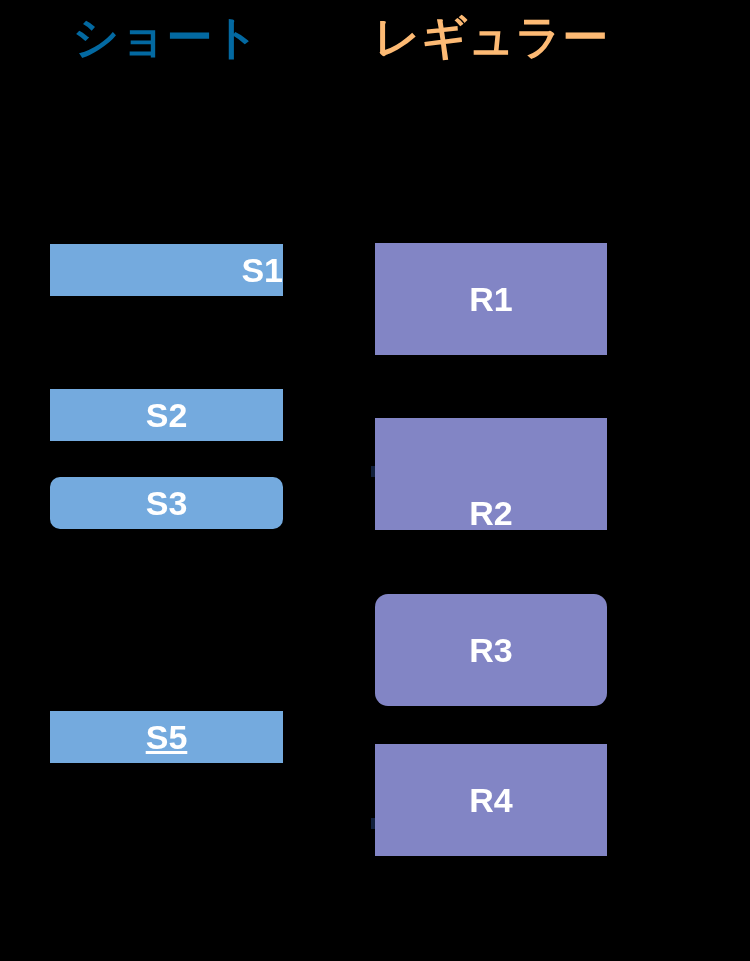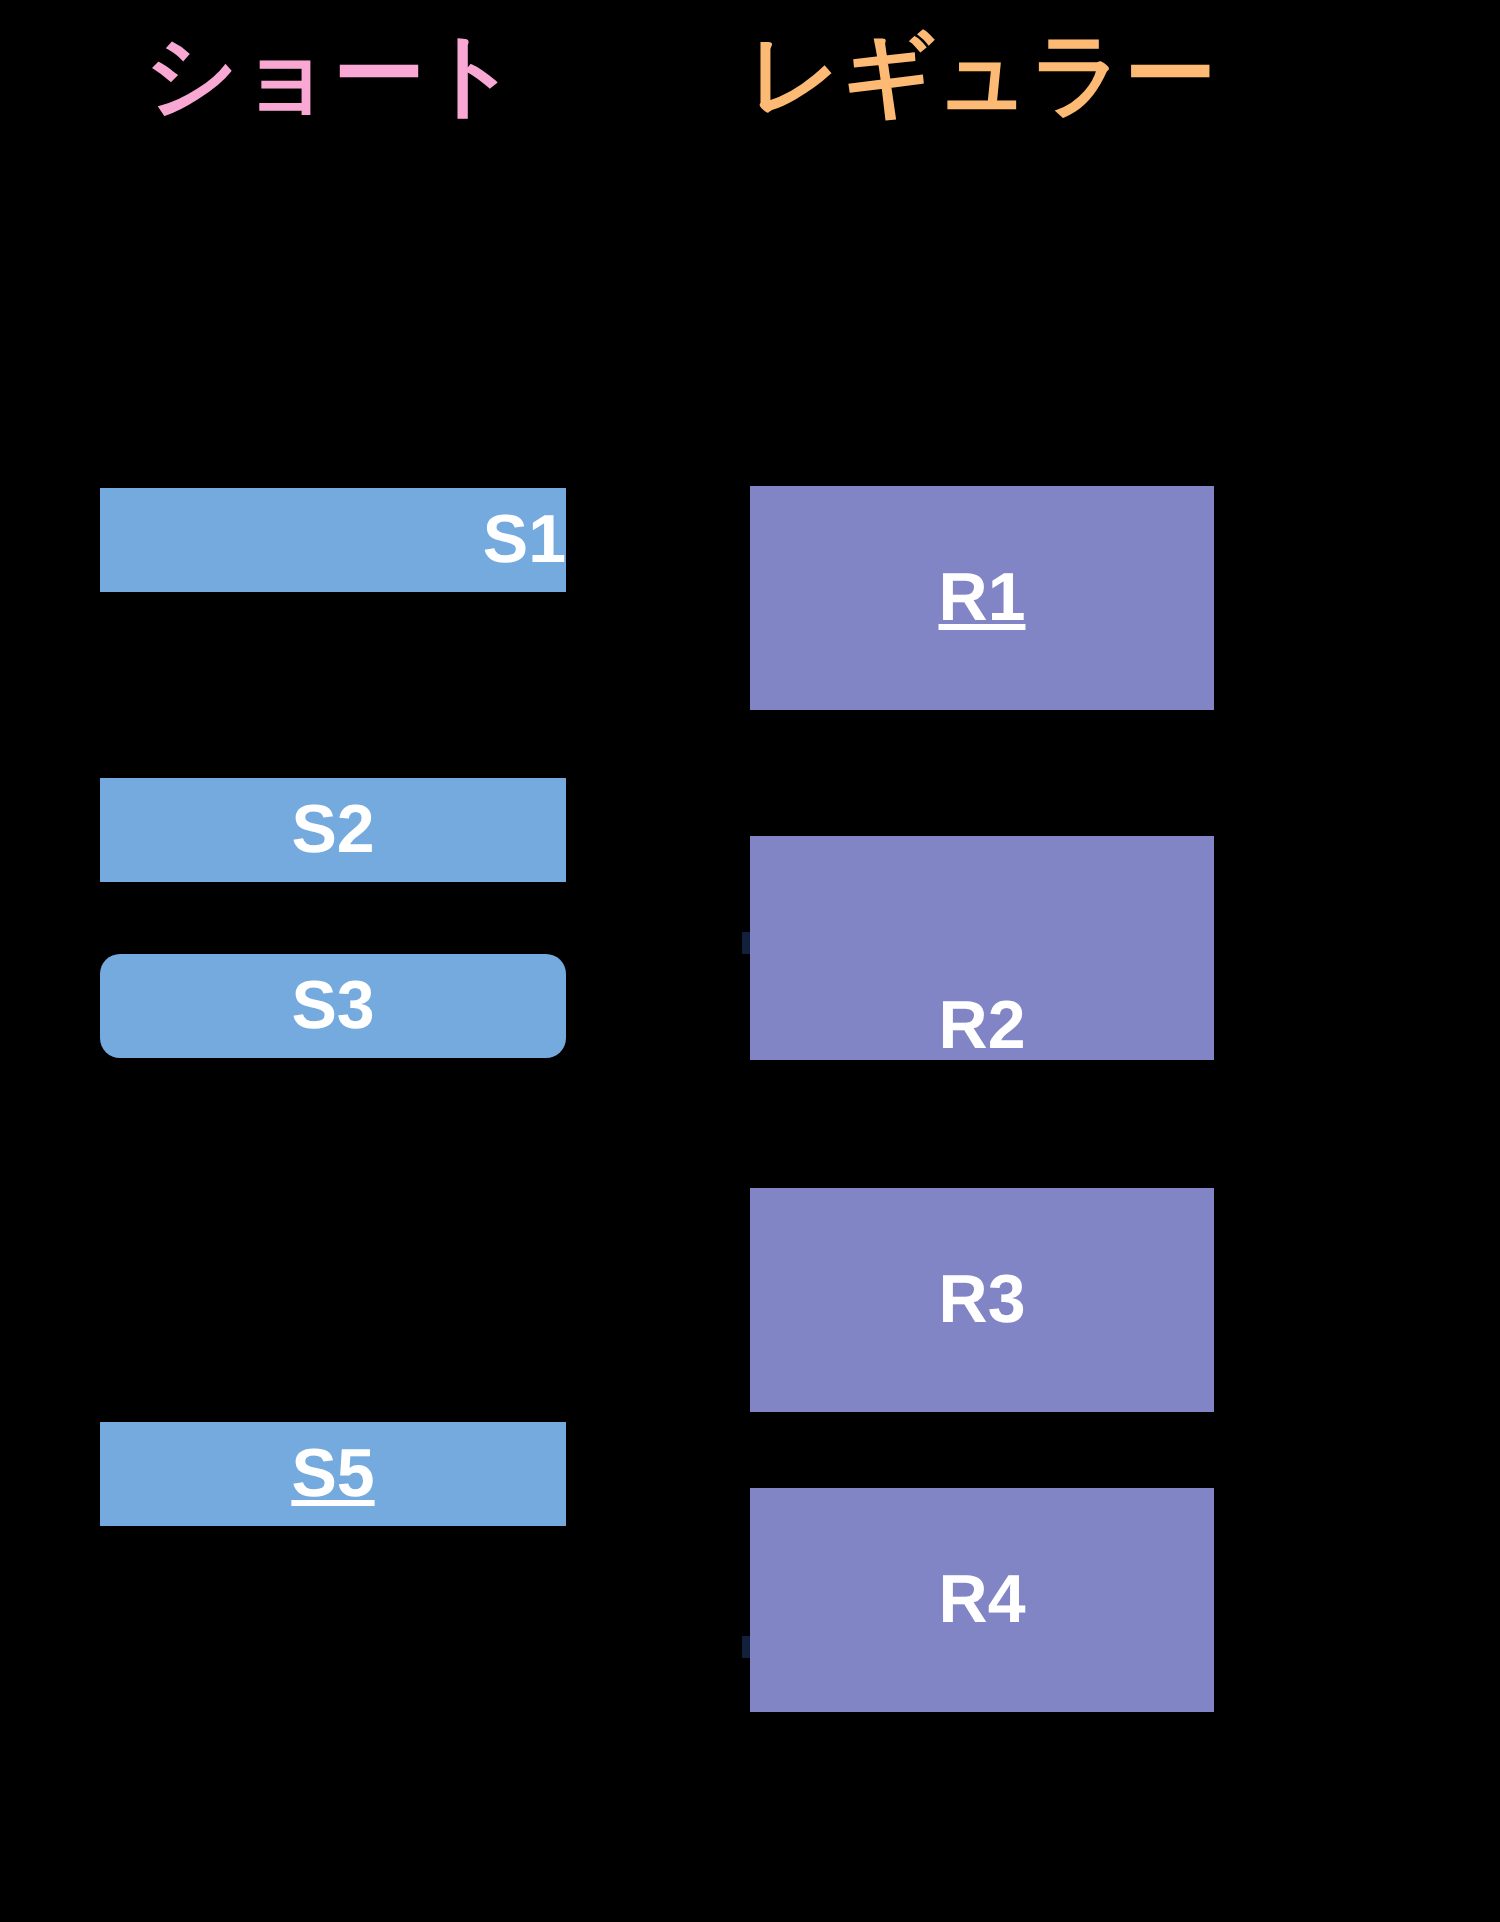--- a/index.html
+++ b/index.html
@@ -31,21 +31,21 @@
     font-weight: 700;
     letter-spacing: 0px;
     white-space: nowrap;
     text-align: center;
     user-select: none;
   }
 
   #heading-short {
     left: 30px;
     width: 272px;
-    color: #f9a8d4;
+    color: #0369a1;
   }
 
   #heading-regular {
     left: 355px;
     width: 272px;
     color: #fdba74;
   }
 
   
   .bar {
@@ -76,23 +76,23 @@
   }
 
   
   #bar-s1 { top: 244px; justify-content: flex-end; }
   #bar-s2 { top: 361px; margin-top: 28px; }
   #bar-s3 { top: 477px; border-radius: 10px; }
   #bar-s4 { top: 594px; }
   #bar-s5 { top: 711px; text-decoration: underline; }
 
   
-  #bar-r1 { top: 243px; text-decoration: underline; }
+  #bar-r1 { top: 243px; }
   #bar-r2 { top: 418px; align-items: flex-end; }
-  #bar-r3 { top: 594px; }
+  #bar-r3 { top: 594px; border-radius: 13px; }
   #bar-r4 { top: 744px; }
 
   
   .edge-tick {
     position: absolute;
     left: 371px;
     width: 4px;
     height: 11px;
     background: #12203c;
   }

